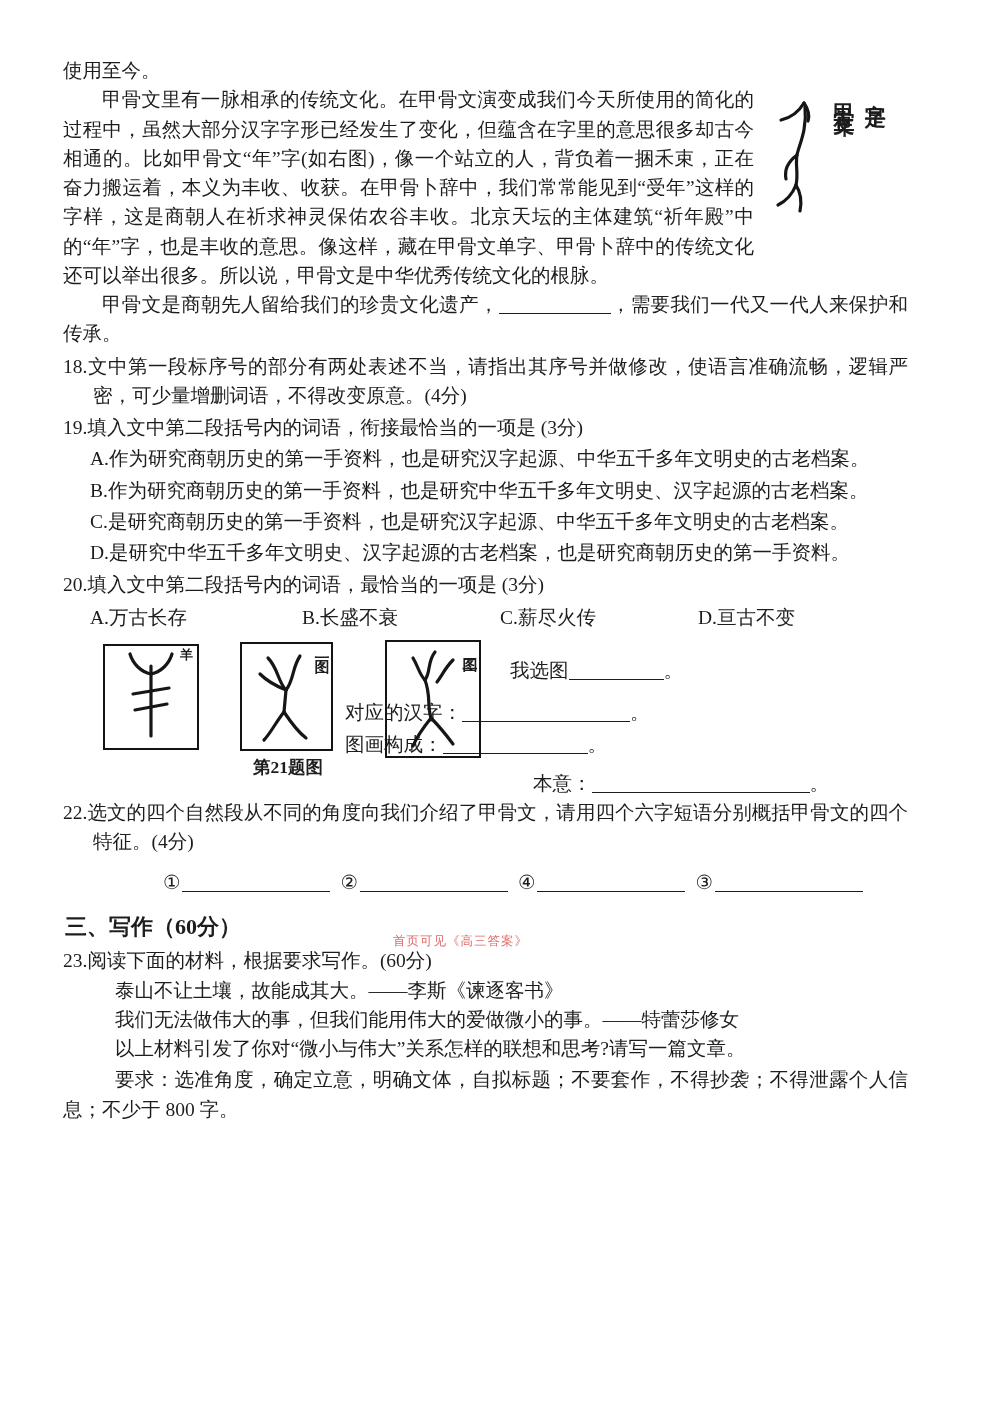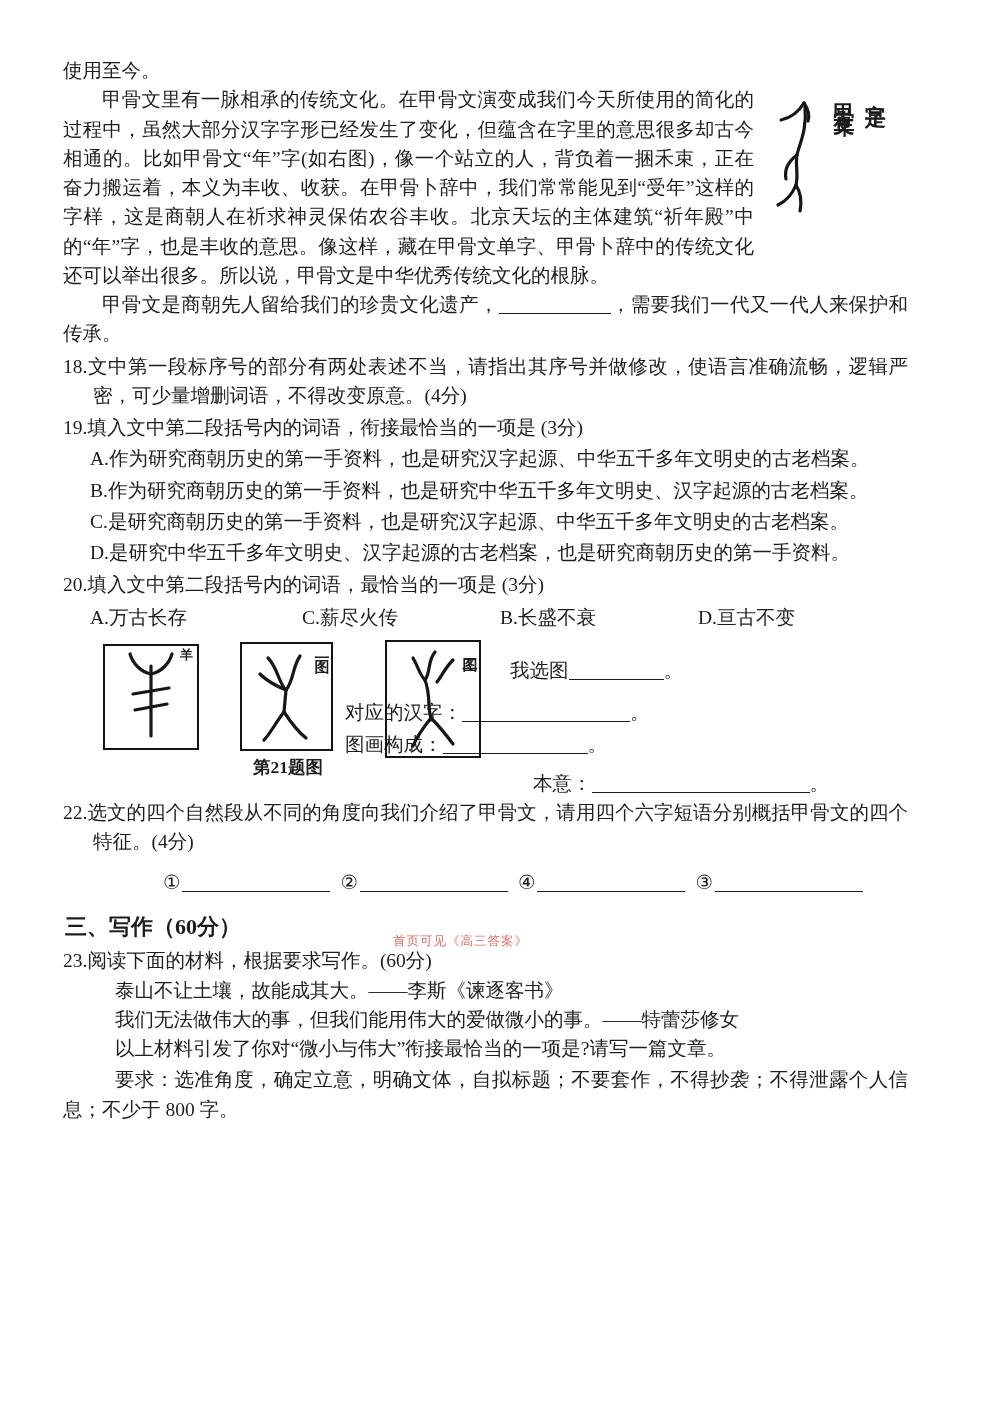--- a/index.html
+++ b/index.html
@@ -161,22 +161,22 @@
   </div>
   <div class="opt">
     <span>D.</span><span>是研究中华五千多年文明史、汉字起源的古老档案，也是研究商朝历史的第一手资料。</span>
   </div>
 
   <div class="q">
     <span>20.</span><span>填入文中第二段括号内的词语，最恰当的一项是 (3分)</span>
   </div>
   <div class="opt-row">
     <span>A.万古长存</span>
+    <span>B.长盛不衰</span>
     <span>C.薪尽火传</span>
-    <span>B.长盛不衰</span>
     <span>D.亘古不变</span>
   </div>
 
 
   <div class="fig21">
 
     <span class="fill-line fl-choose">
       <span>我选图</span><span class="blank w95"></span><span>。</span>
     </span>
     <span class="fill-line fl-hanzi">
@@ -236,17 +236,17 @@
 
   <div class="sec-title">三、写作（60分）</div>
 
   <div class="q q23stem">
     <span>23.</span><span>阅读下面的材料，根据要求写作。(60分)</span>
     <span class="watermark">首页可见《高三答案》</span>
   </div>
 
   <p class="mat">泰山不让土壤，故能成其大。——李斯《谏逐客书》</p>
   <p class="mat">我们无法做伟大的事，但我们能用伟大的爱做微小的事。——特蕾莎修女</p>
-  <p class="mat">以上材料引发了你对“微小与伟大”衔接最恰当的一项是?请写一篇文章。</p>
+  <p class="mat">以上材料引发了你对“微小与伟大”关系怎样的联想和思考?请写一篇文章。</p>
 
   <p class="req">要求：选准角度，确定立意，明确文体，自拟标题；不要套作，不得抄袭；不得泄露个人信息；不少于 800 字。</p>
 
 </div>
 
 </body></html>

